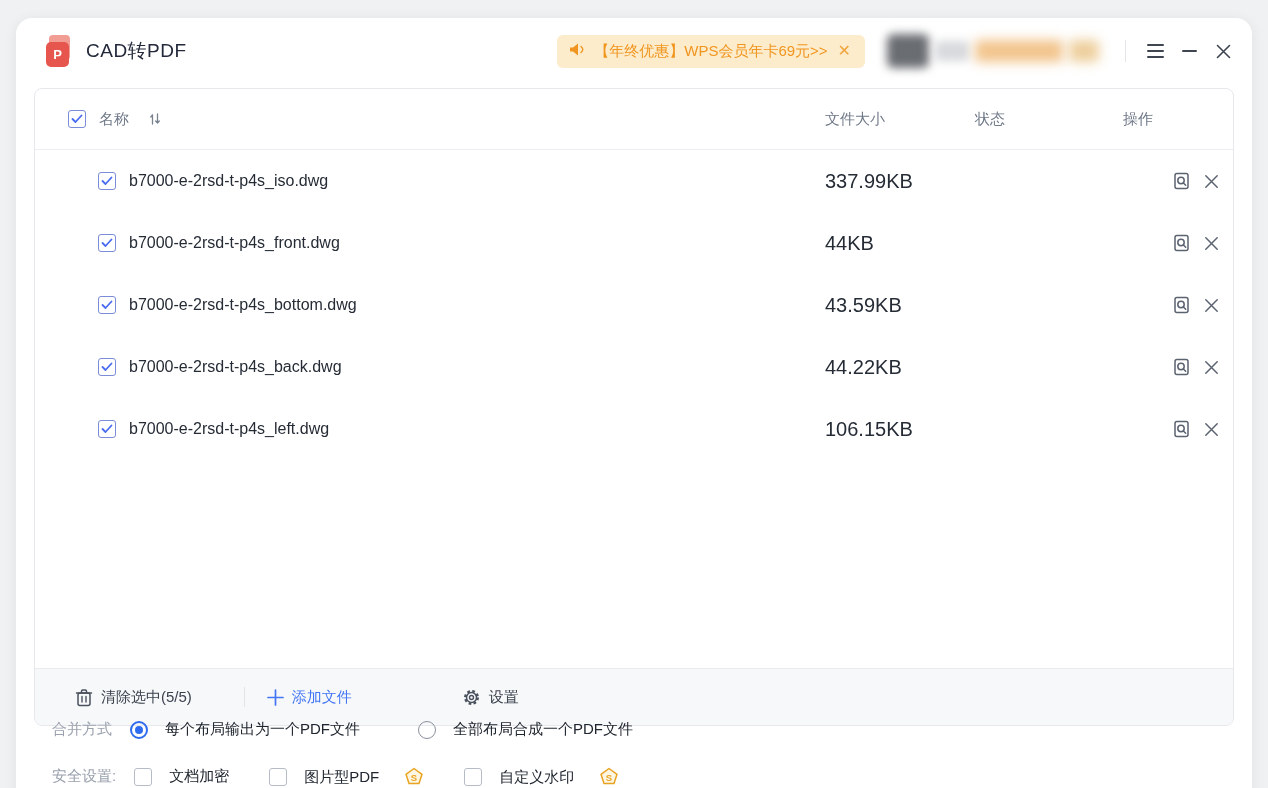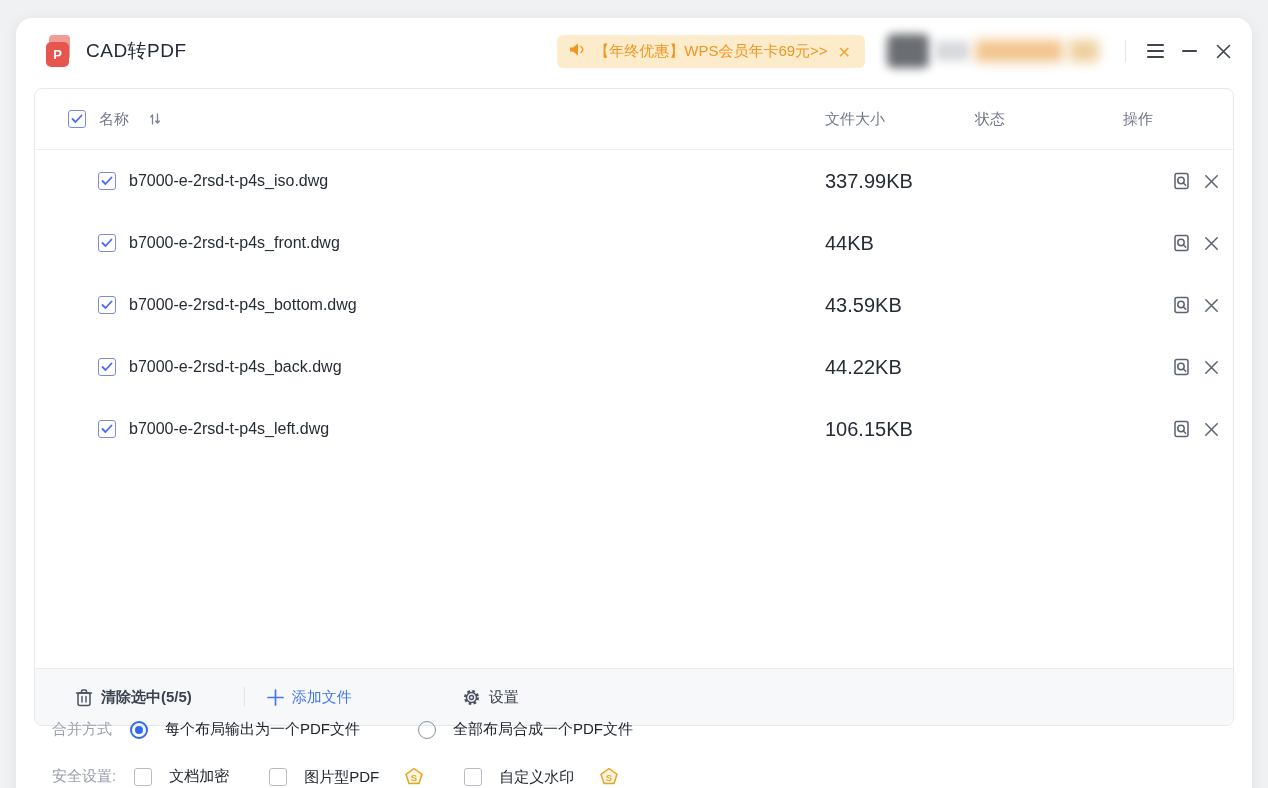--- a/index.html
+++ b/index.html
@@ -11,21 +11,21 @@
   
   .titlebar { display:flex; align-items:center; height:66px; padding:0 12px 0 30px; }
   .appicon { position:relative; width:30px; height:32px; margin-right:10px; }
   .appicon .back { position:absolute; left:3px; top:0; width:21px; height:25px;
     background:#f19d94; border-radius:4px; }
   .appicon .front { position:absolute; left:0; top:7px; width:23px; height:25px;
     background:#e6564e; border-radius:5px; color:#fff; font-size:13px; font-weight:bold;
     display:flex; align-items:center; justify-content:center; }
   .apptitle { font-size:19px; color:#23293a; font-weight:500; letter-spacing:.5px; }
   .tb-spacer { flex:1; }
-  .banner { display:flex; align-items:flex-end; gap:8px; background:#fdeccb;
+  .banner { display:flex; align-items:center; gap:8px; background:#fdeccb;
     border-radius:6px; padding:7px 12px; cursor:pointer; }
   .banner-text { color:#f0951f; font-size:15px; }
   .banner-x { color:#f0a43c; font-size:16px; line-height:1; padding:0 2px; }
   .account { display:flex; align-items:center; gap:6px; margin:0 14px 0 22px; }
   .blur1 { width:42px; height:34px; background:#6a6d72; border-radius:6px; filter:blur(5px); }
   .blur2 { width:34px; height:20px; background:#d7d9dc; border-radius:4px; filter:blur(5px); }
   .blur3 { width:88px; height:22px; background:#f2c48c; border-radius:4px; filter:blur(6px); }
   .blur4 { width:30px; height:22px; background:#eecf9d; border-radius:4px; filter:blur(6px); }
   .tb-divider { width:1px; height:22px; background:#e3e5e8; margin:0 12px; }
   .winbtn { width:34px; height:34px; display:flex; align-items:center; justify-content:center;
@@ -54,21 +54,21 @@
   .checkbox svg { display:block; }
   .checkbox.unchecked { border-color:#b6bcc6; }
   .sort-icon { margin-left:6px; cursor:pointer; display:flex; }
   .filler { flex:1; }
   .iconbtn { cursor:pointer; display:flex; align-items:center; }
 
   
   .ptoolbar { display:flex; align-items:center; height:57px; background:#f7f8fa;
     border-top:1px solid #e9ebee; font-size:15px; color:#3b424e; }
   .tool { display:flex; align-items:center; gap:8px; cursor:pointer; }
-  .tool-clear { margin-left:40px;font-weight:bold; }
+  .tool-clear { margin-left:40px; }
   .tool-sep { width:1px; height:20px; background:#e2e4e8; margin-left:52px; }
   .tool-add { margin-left:22px; color:#4276f5; }
   .tool-settings { margin-left:110px; }
 
   
   .optrow { position:absolute; left:36px; display:flex; align-items:flex-start; font-size:15px; }
   .row-merge { top:702px; }
   .row-security { top:749px; }
   .optlabel { color:#9aa1ad; margin-right:18px; }
   .radio { width:18px; height:18px; border-radius:50%; border:2px solid #2e6bee;

